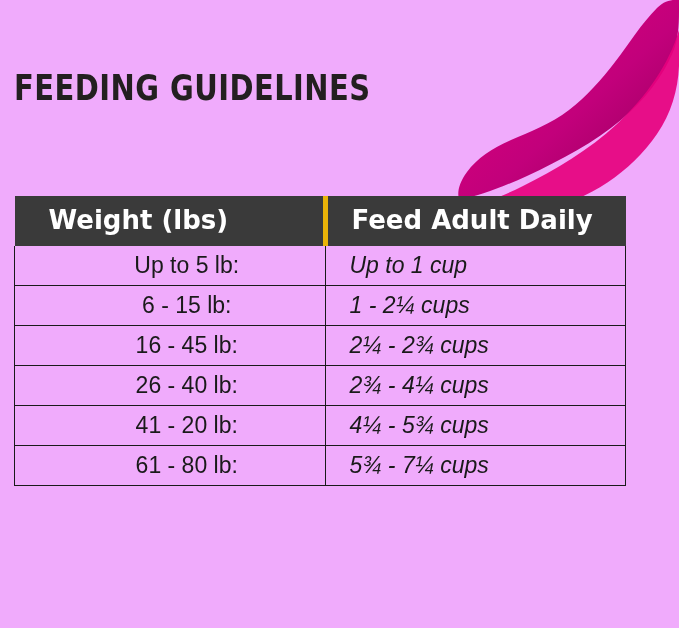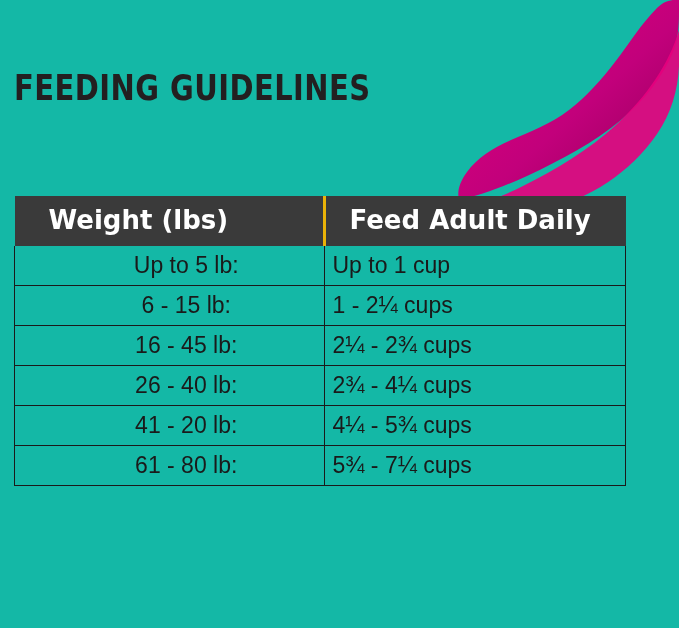--- a/index.html
+++ b/index.html
@@ -11,21 +11,21 @@
     height: 628px;
     background: #ffffff;
     font-family: "Liberation Sans", sans-serif;
     overflow: hidden;
     position: relative;
   }
   .page {
     position: relative;
     width: 679px;
     height: 628px;
-    background: #14b8a6;
+    background: #f0abfc;
     overflow: hidden;
   }
   
   .swoosh-wrap {
     position: absolute;
     top: 0;
     right: 0;
     width: 260px;
     height: 240px;
     pointer-events: none;
@@ -72,24 +72,25 @@
     border: 1px solid #1a1a1a;
     border-top: none;
     font-size: 23px;
     color: #1a1a1a;
     padding: 4px 0 5px 34px;
     font-family: "Liberation Sans", sans-serif;
     height: 30px;
     vertical-align: middle;
   }
   table.feeding td.col2 {
-    padding-left: 8px;
+    padding-left: 24px;
+    font-style: italic;
   }
   table.feeding tr.head-row th:first-child {
-    border-right: 3px solid #eab308;
+    border-right: 5px solid #eab308;
   }
   table.feeding td.col1 {
     border-left: 1px solid #1a1a1a;
     text-align: center;
   }
   table.feeding tr.last-row td {
     height: 74px;
     line-height: 1.35;
     vertical-align: top;
     padding-top: 8px;

